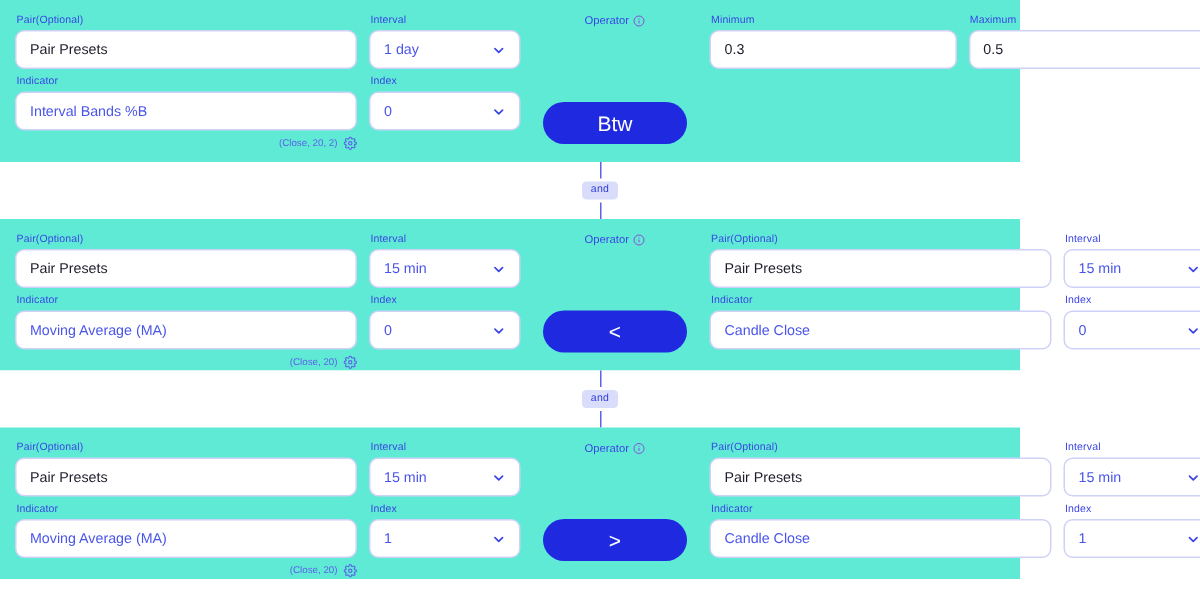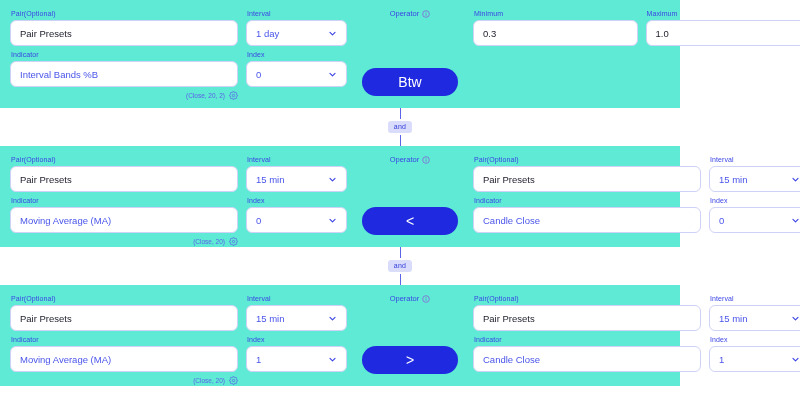--- a/index.html
+++ b/index.html
@@ -258,21 +258,21 @@
       <div class="field-row">
         <div class="field" style="width:165px">
           <div class="field-label">Minimum</div>
           <div class="input-box">
             <span class="input-value-dark">0.3</span>
           </div>
         </div>
         <div class="field" style="width:165px">
           <div class="field-label">Maximum</div>
           <div class="input-box">
-            <span class="input-value-dark">1.0</span>
+            <span class="input-value-dark">0.5</span>
           </div>
         </div>
       </div>
     </div>
   </div>
 
   <div class="connector">
     <div class="line"></div>
     <div class="and-badge">and</div>
     <div class="line"></div>

